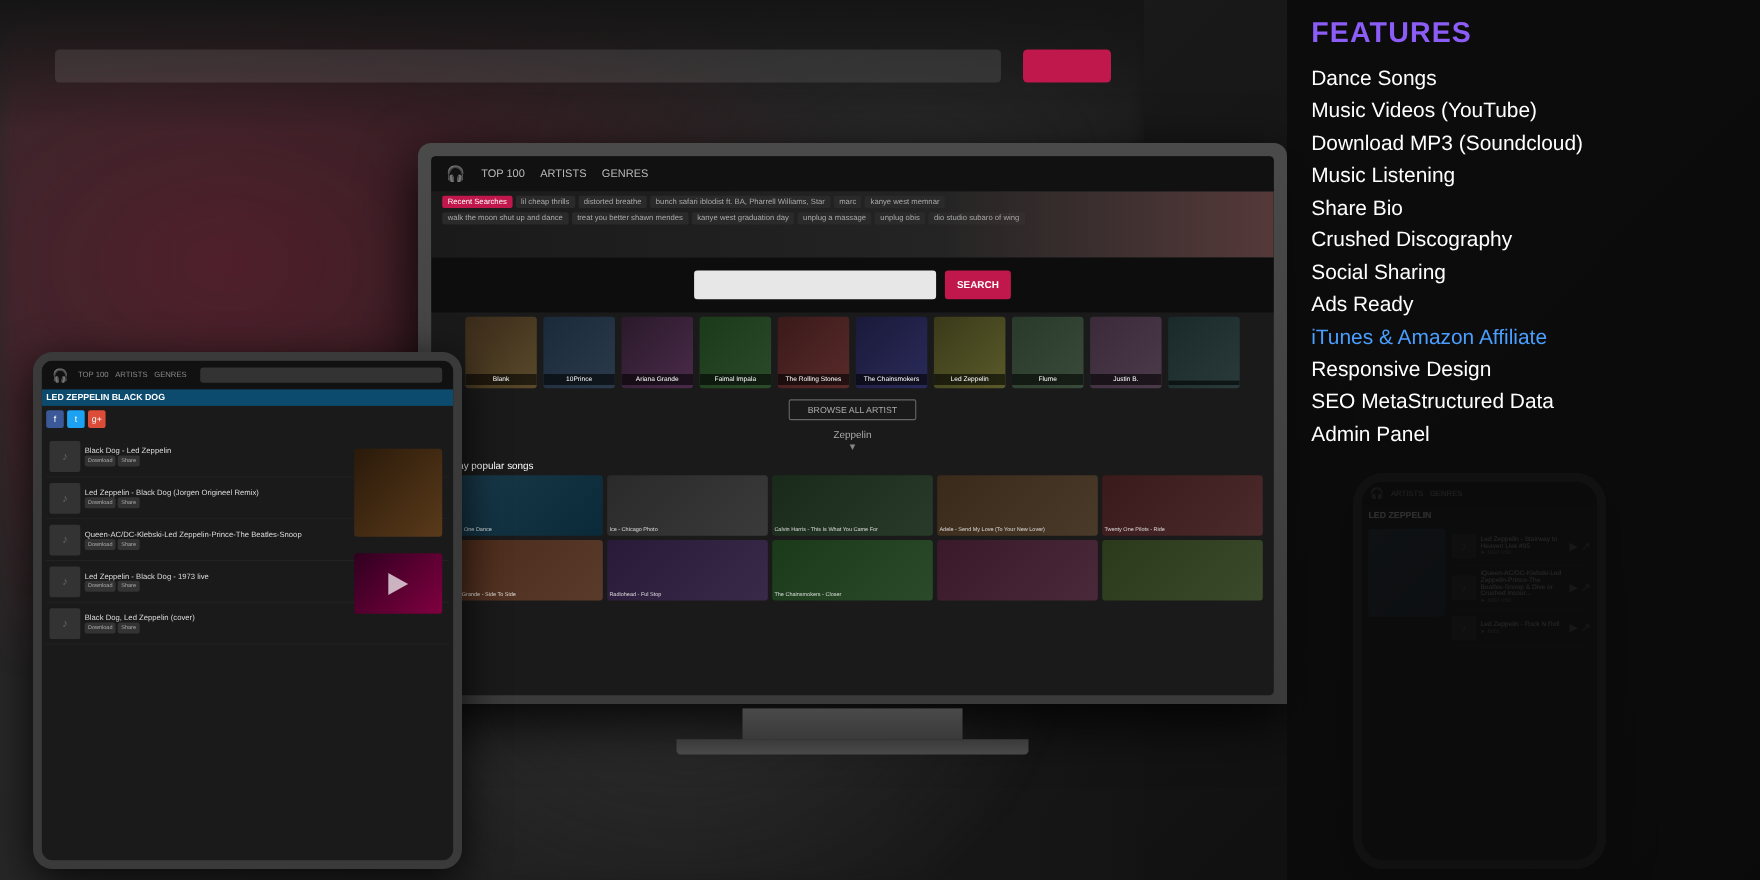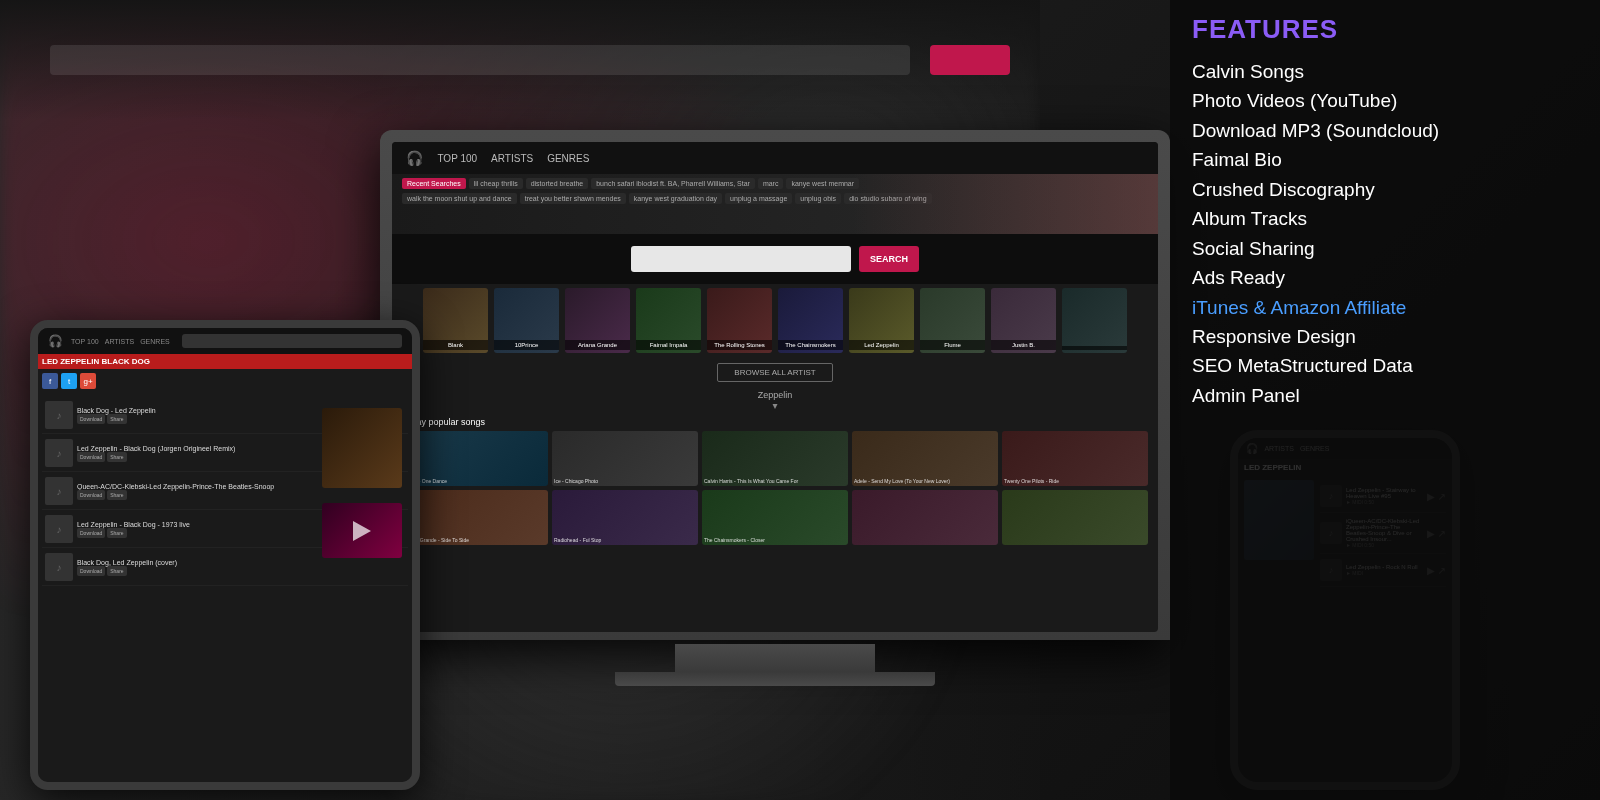--- a/index.html
+++ b/index.html
@@ -97,21 +97,21 @@
 
     .tablet-content {
       padding: 4px;
     }
 
     .tablet-artist-header {
       font-size: 8px;
       color: #fff;
       font-weight: bold;
       padding: 3px 4px;
-      background: #b91c1c;
+      background: #0c4a6e;
     }
 
     .tablet-song-list {
       display: flex;
       flex-direction: column;
       gap: 1px;
     }
 
     .tablet-song-item {
       display: flex;
@@ -955,38 +955,38 @@
       </div>
     </div>
 
   </div>
 </div>
 
 <div class="features-panel">
   <div class="features-title">FEATURES</div>
 
   <div class="feature-item">
-    <span>Calvin Songs</span>
+    <span>Dance Songs</span>
   </div>
   <div class="feature-item">
-    <span>Photo Videos (YouTube)</span>
+    <span>Music Videos (YouTube)</span>
   </div>
   <div class="feature-item">
     <span>Download MP3 (Soundcloud)</span>
   </div>
   <div class="feature-item">
-    <span>Faimal Bio</span>
+    <span>Music Listening</span>
+  </div>
+  <div class="feature-item">
+    <span>Share Bio</span>
   </div>
   <div class="feature-item">
     <span>Crushed Discography</span>
   </div>
   <div class="feature-item">
-    <span>Album Tracks</span>
-  </div>
-  <div class="feature-item">
     <span>Social Sharing</span>
   </div>
   <div class="feature-item">
     <span>Ads Ready</span>
   </div>
   <div class="feature-item highlighted">
     <span>iTunes &amp; Amazon Affiliate</span>
   </div>
   <div class="feature-item">
     <span>Responsive Design</span>

